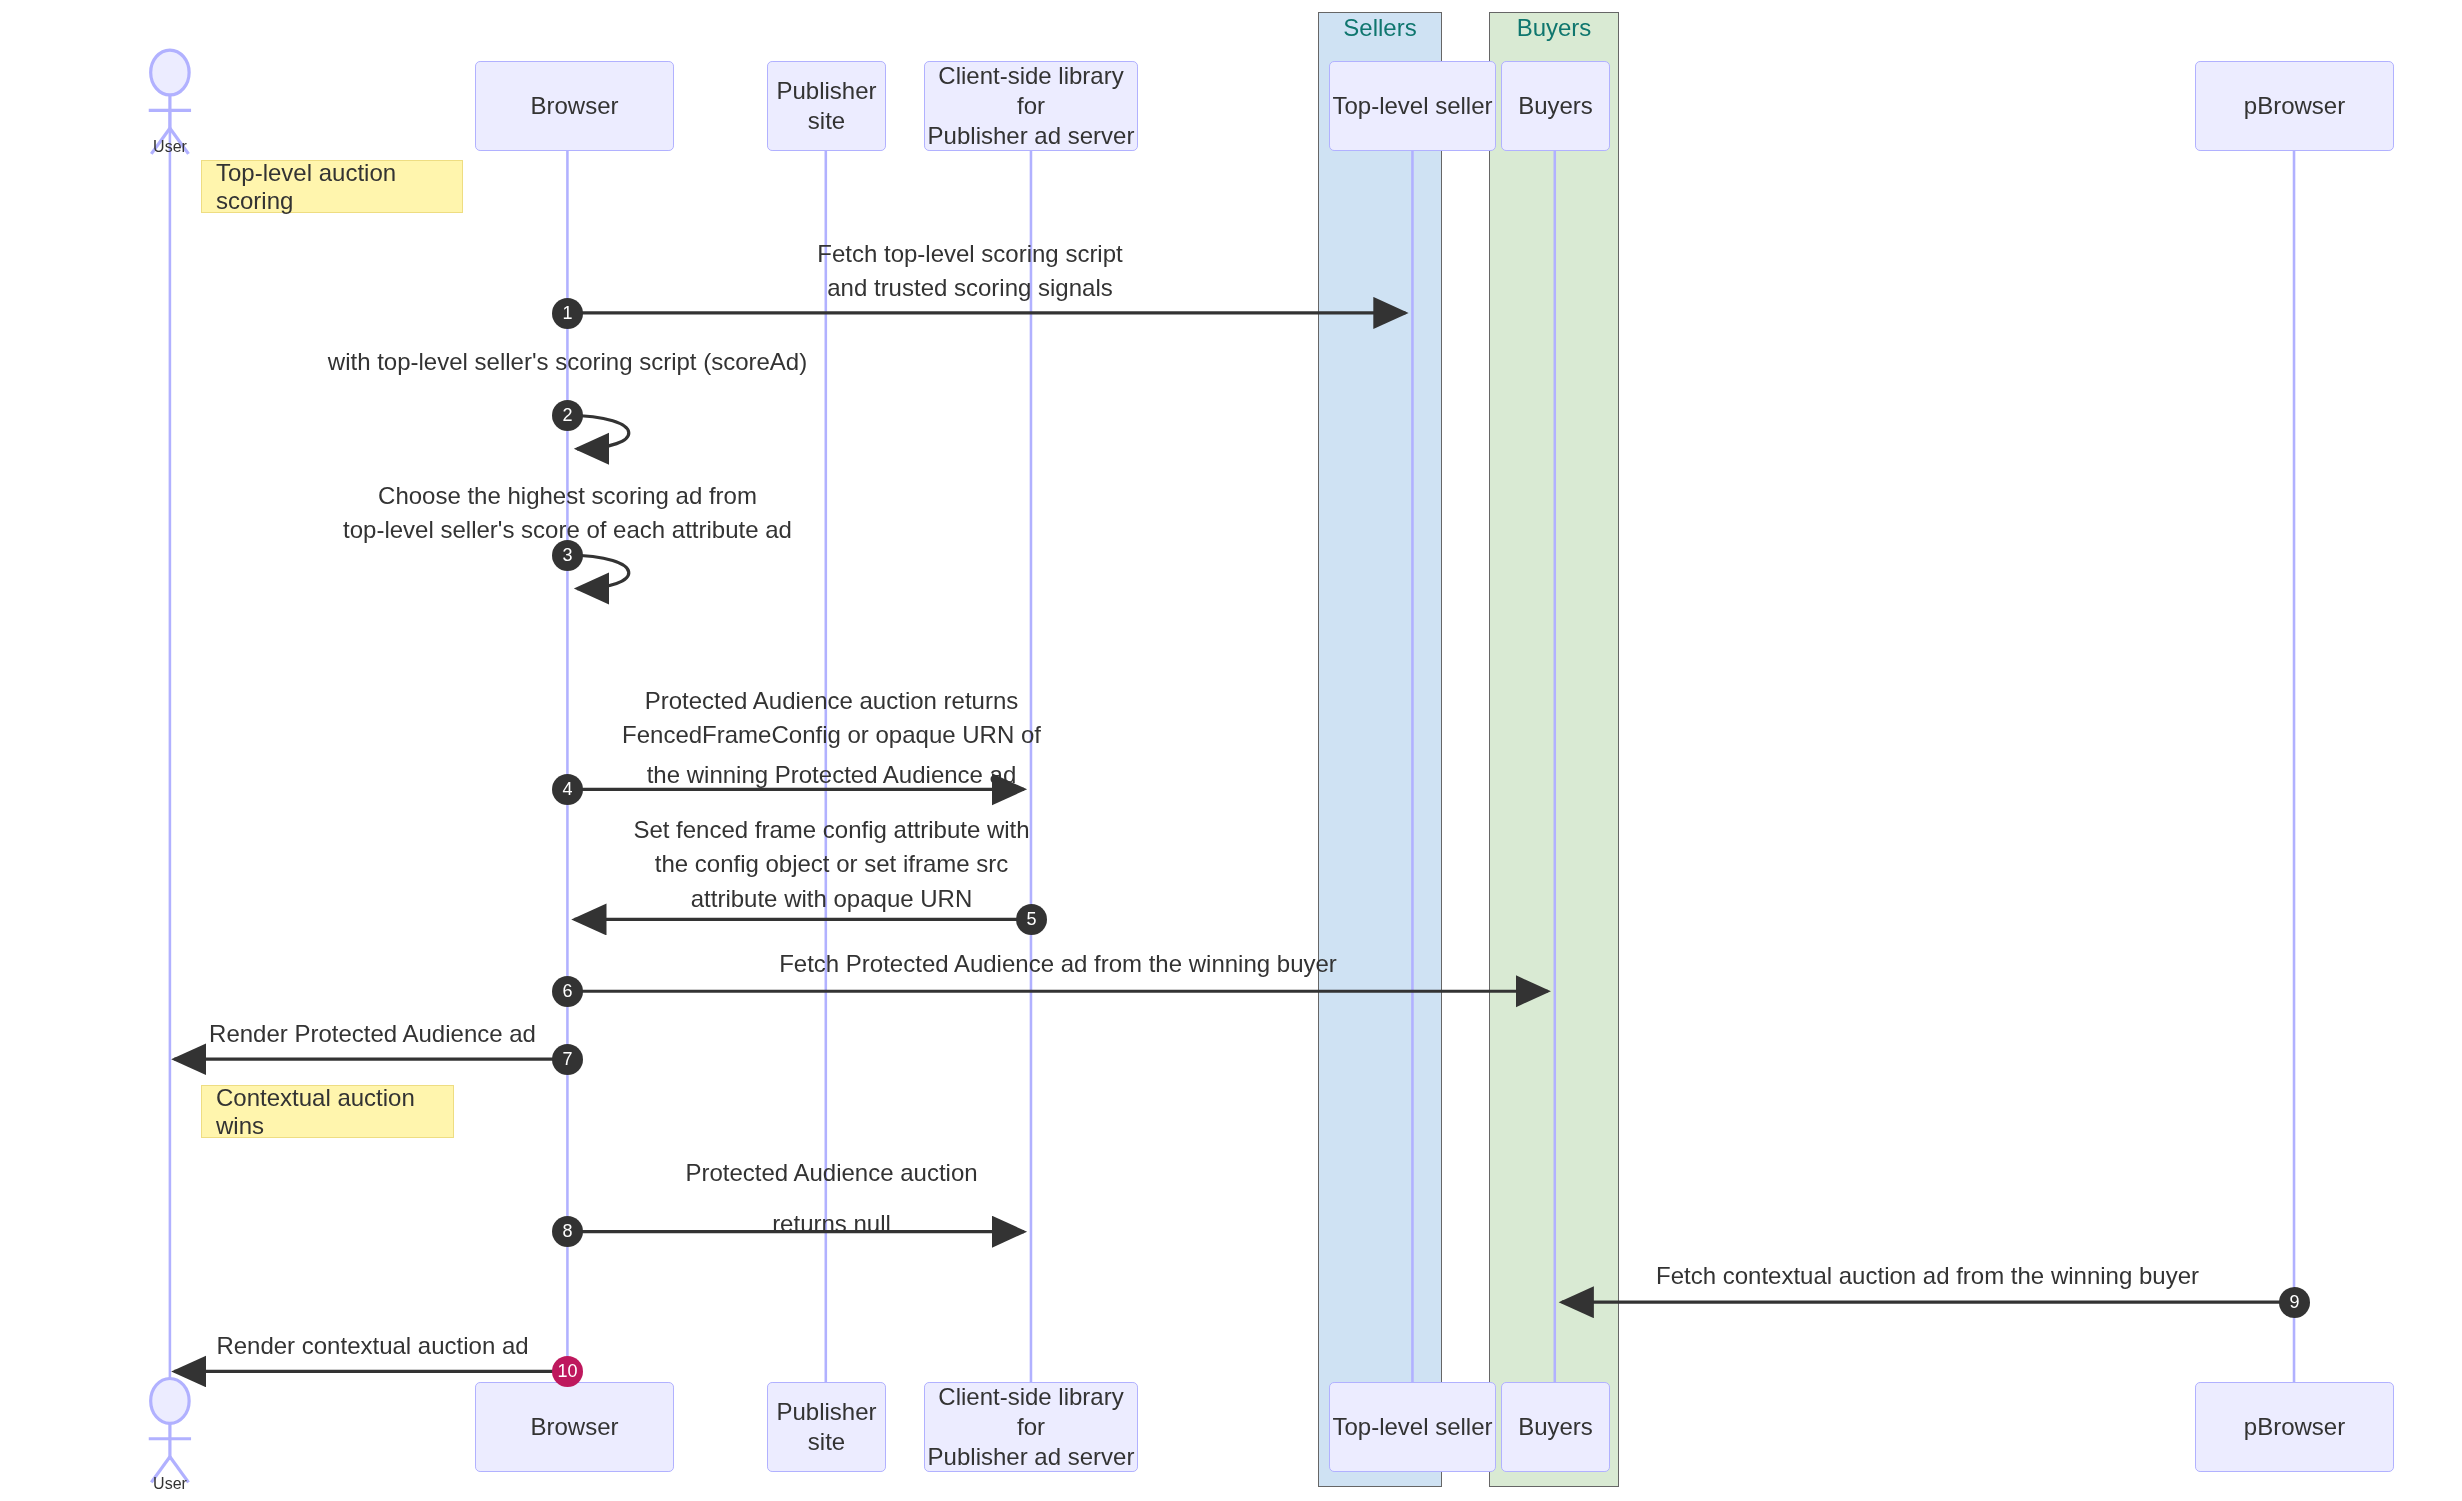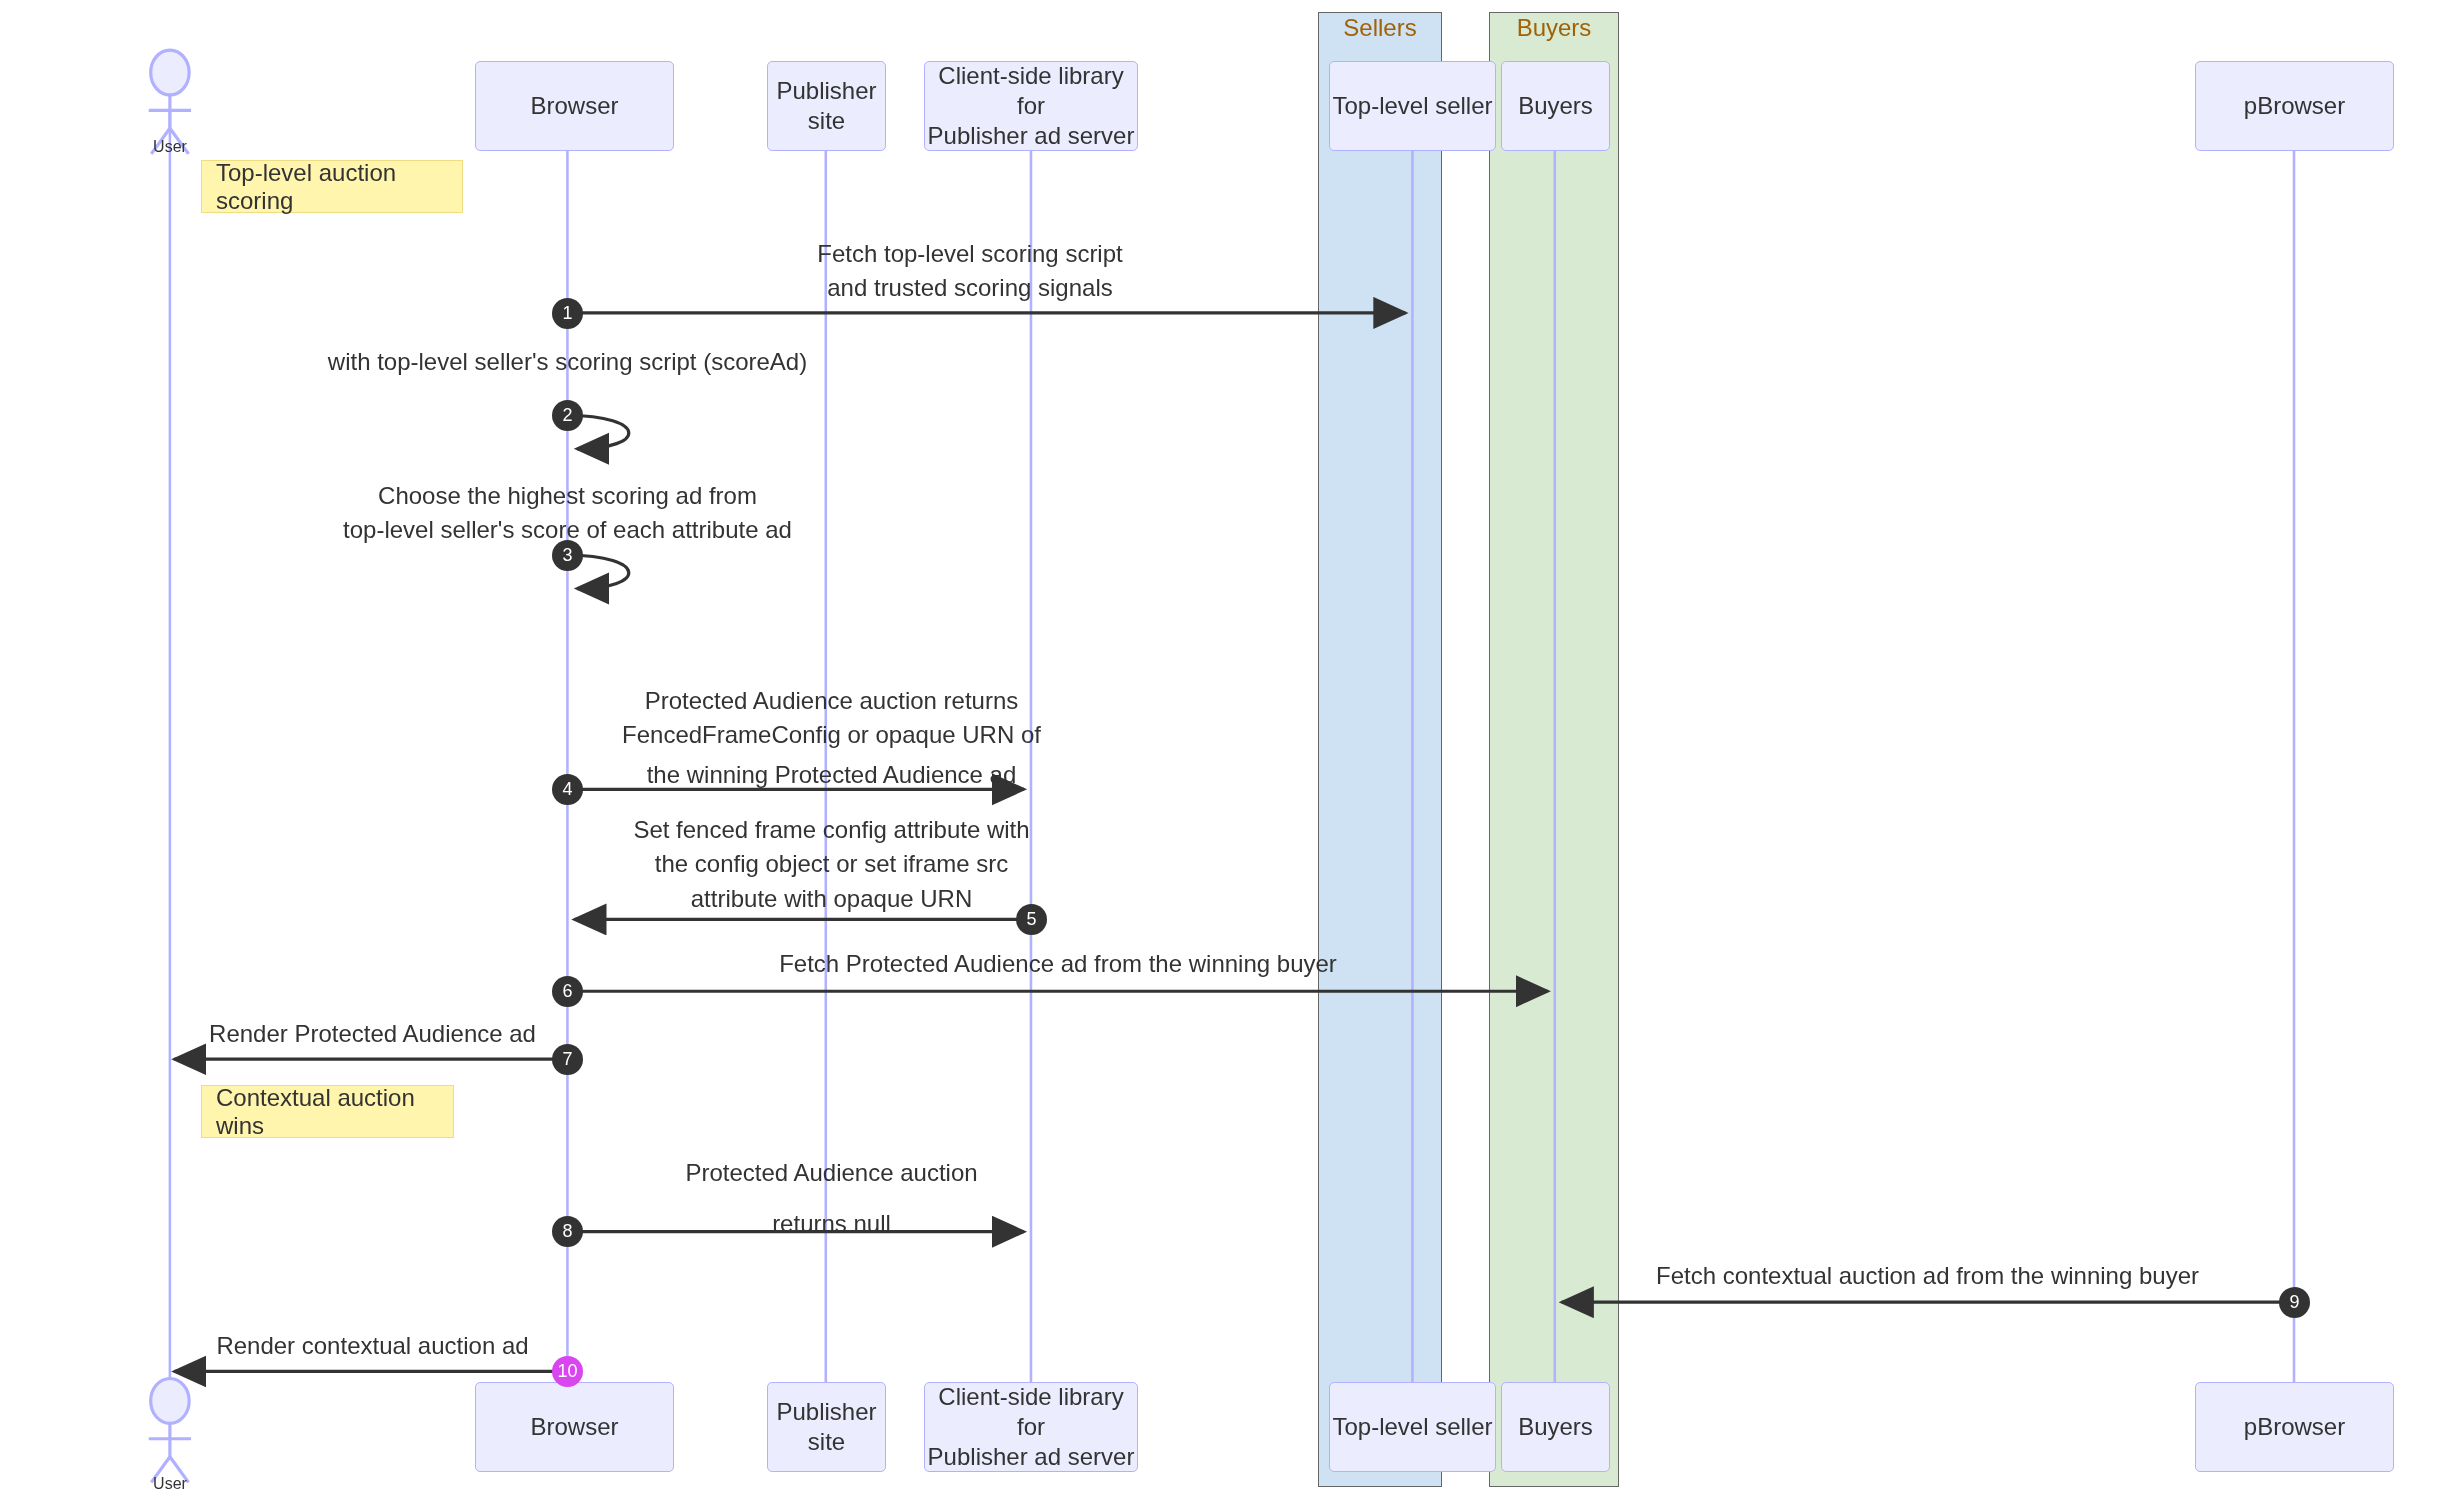--- a/index.html
+++ b/index.html
@@ -1,21 +1,21 @@
 <!DOCTYPE html>
 <html style="font-size:10.3px"><head>
 <meta charset="utf-8">
 <style>
   html,body{margin:0;padding:0;background:#fff;}
   body{font-family:"Liberation Sans",sans-serif;}
   #stage{position:relative;width:2462px;height:1501px;background:#ffffff;overflow:hidden;}
   #svgroot{position:absolute;left:0;top:0;width:2462px;height:1501px;}
   .lbl{position:absolute;font-family:"Liberation Sans",sans-serif;color:#333333;white-space:nowrap;}
   .pbox-label{font-size:24px;color:#333;text-align:center;line-height:1.25;width:100%;}
-  .grp-label{font-size:24px;color:#a16207;text-align:center;width:100%;}
+  .grp-label{font-size:24px;color:#0f766e;text-align:center;width:100%;}
   .note-label{font-size:24px;color:#333;}
   .msg-label{font-size:24px;color:#333;text-align:center;}
   .actor-label{font-size:16px;color:#333;text-align:center;}
   .seqnum{font-size:18px;color:#ffffff;font-family:"Liberation Sans",sans-serif;text-align:center;}
   .pbox{position:absolute;box-sizing:border-box;display:flex;align-items:center;justify-content:center;}
   .note{position:absolute;box-sizing:border-box;display:flex;align-items:center;}
   .grpbox{position:absolute;box-sizing:border-box;}
   .seqcircle{position:absolute;border-radius:50%;display:flex;align-items:center;justify-content:center;}
 </style>
 </head>
@@ -210,18 +210,18 @@
   </div>
   <div class="seqcircle" style="left:552px;top:1044px;width:31px;height:31px;background:#333333;">
     <span class="seqnum">7</span>
   </div>
   <div class="seqcircle" style="left:552px;top:1216px;width:31px;height:31px;background:#333333;">
     <span class="seqnum">8</span>
   </div>
   <div class="seqcircle" style="left:2279px;top:1287px;width:31px;height:31px;background:#333333;">
     <span class="seqnum">9</span>
   </div>
-  <div class="seqcircle" style="left:552px;top:1356px;width:31px;height:31px;background:#d946ef;">
+  <div class="seqcircle" style="left:552px;top:1356px;width:31px;height:31px;background:#be185d;">
     <span class="seqnum">10</span>
   </div>
 
 </div>
 
 
 </body></html>

